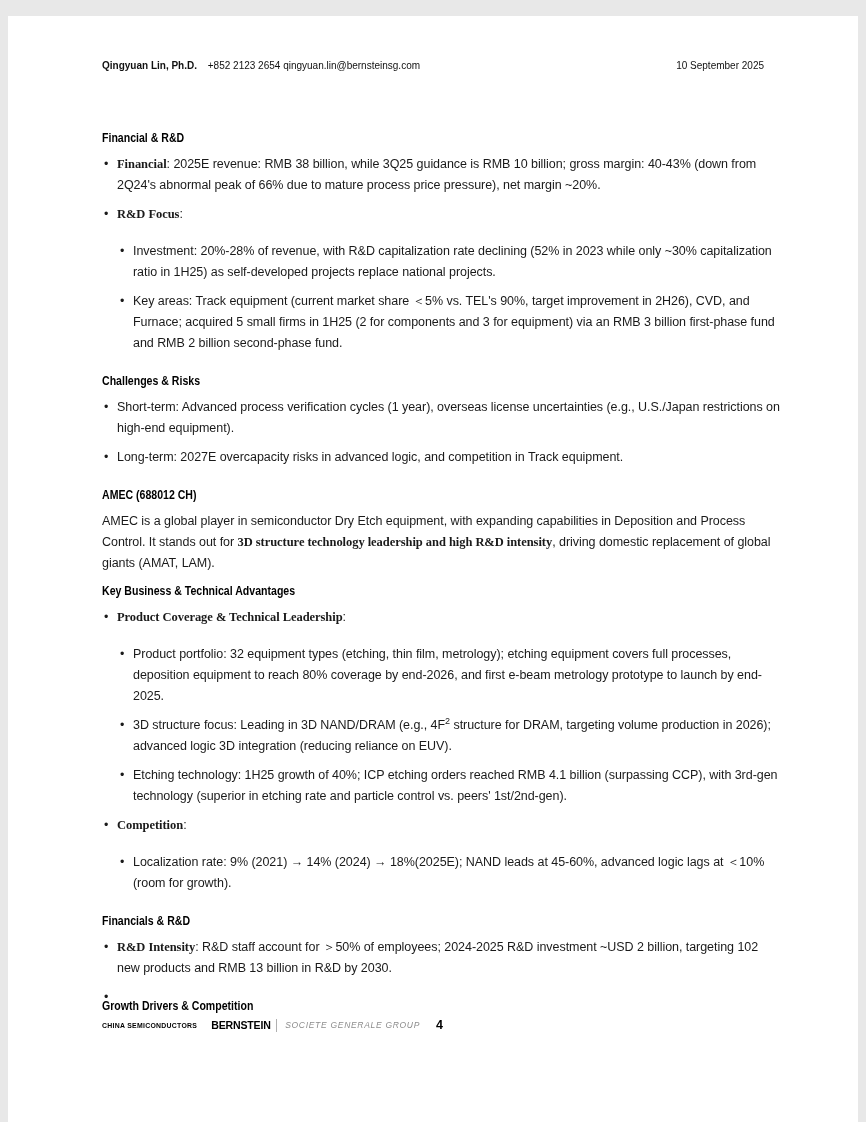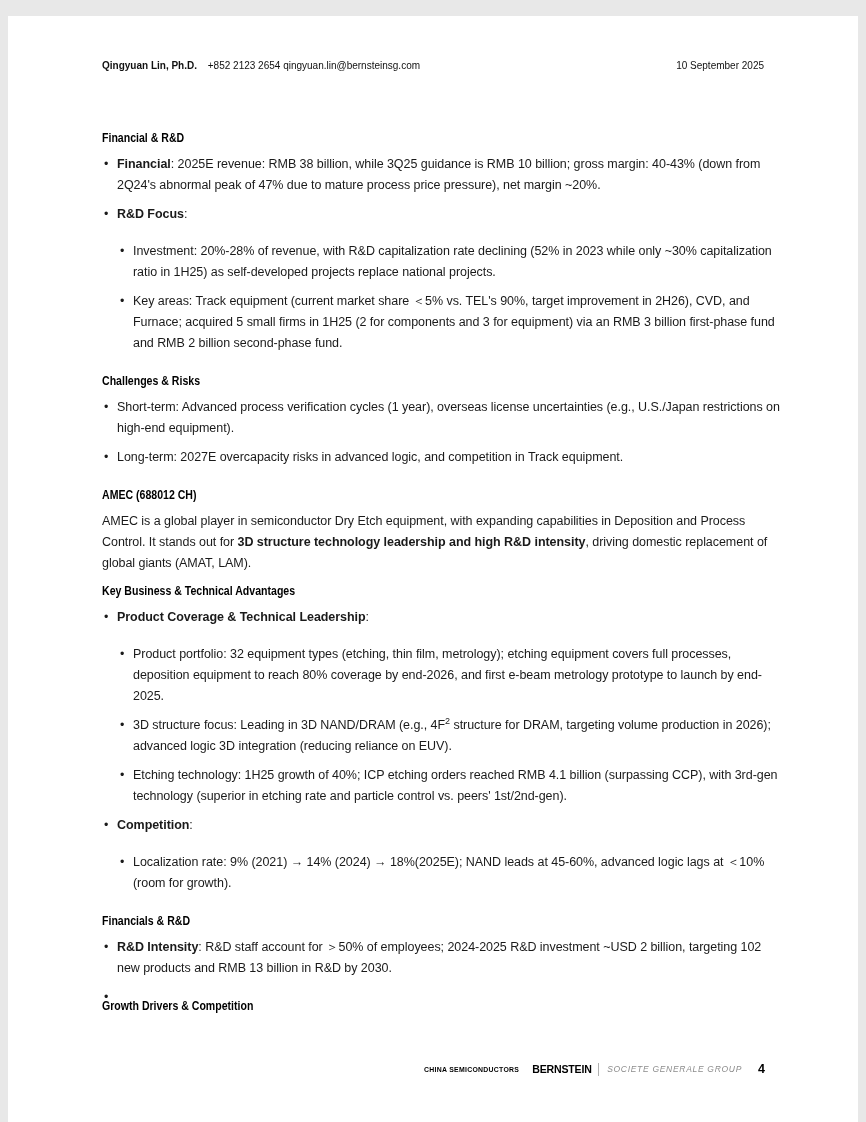--- a/index.html
+++ b/index.html
@@ -23,26 +23,26 @@
   }
   .h2 { font-size:12px; line-height:18px; font-weight:bold; color:#000; margin:18px 0 7px 0; }
   .h2 .txt { display:inline-block; transform:scaleX(0.88); transform-origin:0 50%; white-space:nowrap; letter-spacing:0; }
   .h2.mt-sm { margin-top:4px; }
   .p   { margin:0 0 8px 0; }
   .li1 { position:relative; padding-left:15px; margin:0 0 8px 0; }
   .li1 > .dot { position:absolute; left:2px; top:0; }
   .li2 { position:relative; padding-left:13px; margin:0 0 8px 18px; }
   .li2 > .dot { position:absolute; left:0; top:0; }
   .gap-before { margin-top:16px; }
-  .b { font-weight:bold; }
+  .b { font-weight:bold;font-family:Liberation Serif, serif; }
   sup { font-size:9px; line-height:0; vertical-align:super; }
   
   .footer {
-    position:absolute; top:1046px; left:94px; right:93px;
-    display:flex; justify-content:flex-end; align-items:center;
+    position:absolute; top:1002px; left:94px; right:93px;
+    display:flex; justify-content:flex-start; align-items:center;
   }
   .footer-left {
     font-size:7.5px; font-weight:bold; color:#000; letter-spacing:0.3px;
     transform:scaleX(0.92); transform-origin:0 50%; white-space:nowrap;
   }
   .footer-right { display:flex; align-items:center; }
   .brand {
     font-size:11.5px; font-weight:bold; color:#000; letter-spacing:-0.2px;
     transform:scaleX(0.92); transform-origin:100% 50%; white-space:nowrap;
   }
@@ -59,21 +59,21 @@
     <div>
       <span class="author">Qingyuan Lin, Ph.D.</span>
       <span class="contact">+852 2123 2654</span>
       <span class="contact">qingyuan.lin@bernsteinsg.com</span>
     </div>
     <div>10 September 2025</div>
   </div>
 
   <div class="doc">
       <div class="h2"><span class="txt"><span>Financial &amp; R&amp;D</span></span></div>
-      <div class="li1"><span class="dot">•</span><span class="txt"><span class="b">Financial</span><span>: 2025E revenue: RMB 38 billion, while 3Q25 guidance is RMB 10 billion; gross margin: 40-43% (down from 2Q24's abnormal peak of 47% due to mature process price pressure), net margin ~20%.</span></span></div>
+      <div class="li1"><span class="dot">•</span><span class="txt"><span class="b">Financial</span><span>: 2025E revenue: RMB 38 billion, while 3Q25 guidance is RMB 10 billion; gross margin: 40-43% (down from 2Q24's abnormal peak of 66% due to mature process price pressure), net margin ~20%.</span></span></div>
       <div class="li1"><span class="dot">•</span><span class="txt"><span class="b">R&amp;D Focus</span><span>:</span></span></div>
       <div class="li2 gap-before"><span class="dot">•</span><span class="txt"><span>Investment: 20%-28% of revenue, with R&amp;D capitalization rate declining (52% in 2023 while only ~30% capitalization ratio in 1H25) as self-developed projects replace national projects.</span></span></div>
       <div class="li2"><span class="dot">•</span><span class="txt"><span>Key areas: Track equipment (current market share ＜5% vs. TEL's 90%, target improvement in 2H26), CVD, and Furnace; acquired 5 small firms in 1H25 (2 for components and 3 for equipment) via an RMB 3 billion first-phase fund and RMB 2 billion second-phase fund.</span></span></div>
       <div class="h2"><span class="txt"><span>Challenges &amp; Risks</span></span></div>
       <div class="li1"><span class="dot">•</span><span class="txt"><span>Short-term: Advanced process verification cycles (1 year), overseas license uncertainties (e.g., U.S./Japan restrictions on high-end equipment).</span></span></div>
       <div class="li1"><span class="dot">•</span><span class="txt"><span>Long-term: 2027E overcapacity risks in advanced logic, and competition in Track equipment.</span></span></div>
       <div class="h2"><span class="txt"><span>AMEC (688012 CH)</span></span></div>
       <div class="p"><span class="txt"><span>AMEC is a global player in semiconductor Dry Etch equipment, with expanding capabilities in Deposition and Process Control. It stands out for </span><span class="b">3D structure technology leadership and high R&amp;D intensity</span><span>, driving domestic replacement of global giants (AMAT, LAM).</span></span></div>
       <div class="h2 mt-sm"><span class="txt"><span>Key Business &amp; Technical Advantages</span></span></div>
       <div class="li1"><span class="dot">•</span><span class="txt"><span class="b">Product Coverage &amp; Technical Leadership</span><span>:</span></span></div>

